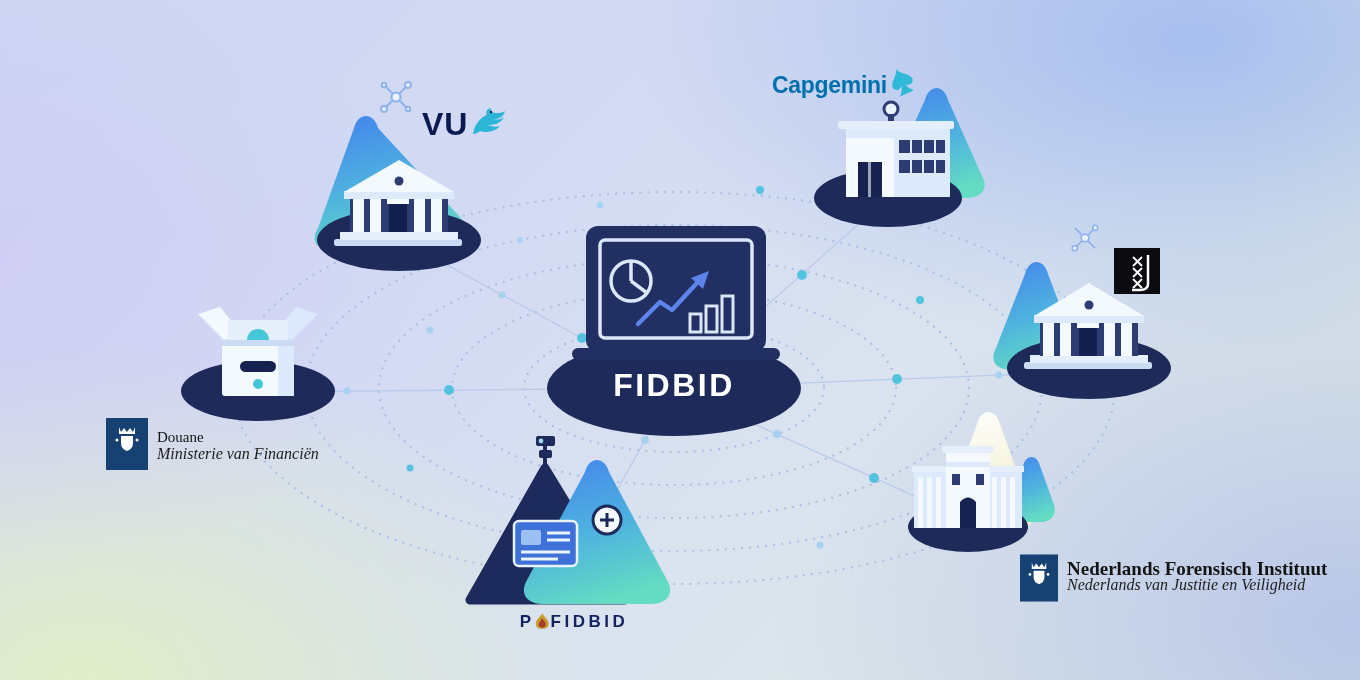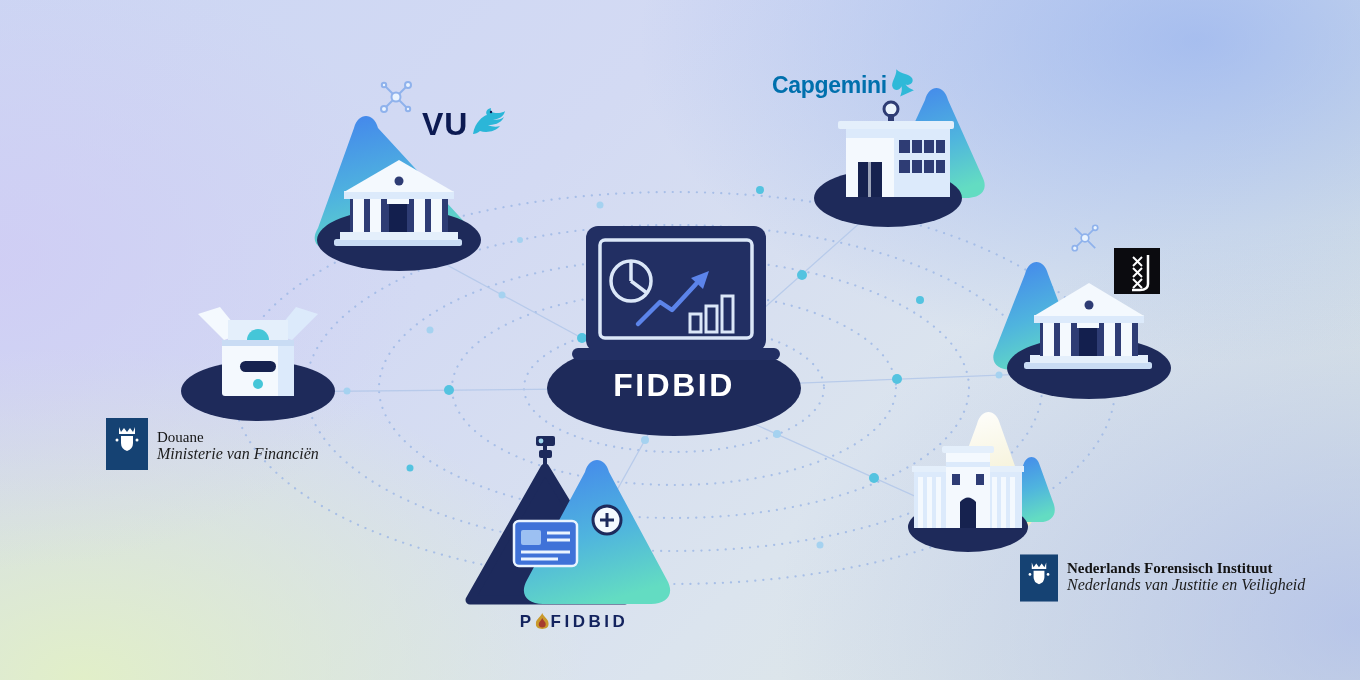--- a/index.html
+++ b/index.html
@@ -21,21 +21,21 @@
   }
   .vu-logo{left:422px;top:108px;display:flex;align-items:flex-start;gap:3px;}
   .vu-logo .vu-text{font-size:32px;font-weight:900;color:#0c1a52;letter-spacing:1px;line-height:1;}
   .capgemini-logo{left:772px;top:72px;display:flex;align-items:center;gap:3px;}
   .capgemini-logo .cap-text{font-size:23px;font-weight:700;color:#0070ad;letter-spacing:-0.3px;}
   .gov-logo{display:flex;align-items:flex-start;}
   .douane-logo{left:106px;top:418px;}
   .nfi-logo{left:1020px;top:552px;}
   .gov-text{margin-left:9px;padding-top:11px;color:#141414;font-family:"Liberation Serif",serif;}
   .gov-name{font-size:15px;line-height:17px;}
-  .gov-name.bold{font-weight:bold;font-size:15px;}
+  .gov-name.bold{font-weight:bold;font-size:19px;}
   .gov-ministry{font-size:16px;font-style:italic;line-height:15px;color:#1c1c1c;}
   .politie-label{
     left:574px;top:612px;transform:translateX(-50%);
     display:flex;align-items:center;
     font-size:17px;font-weight:800;letter-spacing:3.5px;color:#13235e;
   }
   .politie-label .flame{margin:0 2px 2px 1px;}
 </style>
 </head>
 <body>

